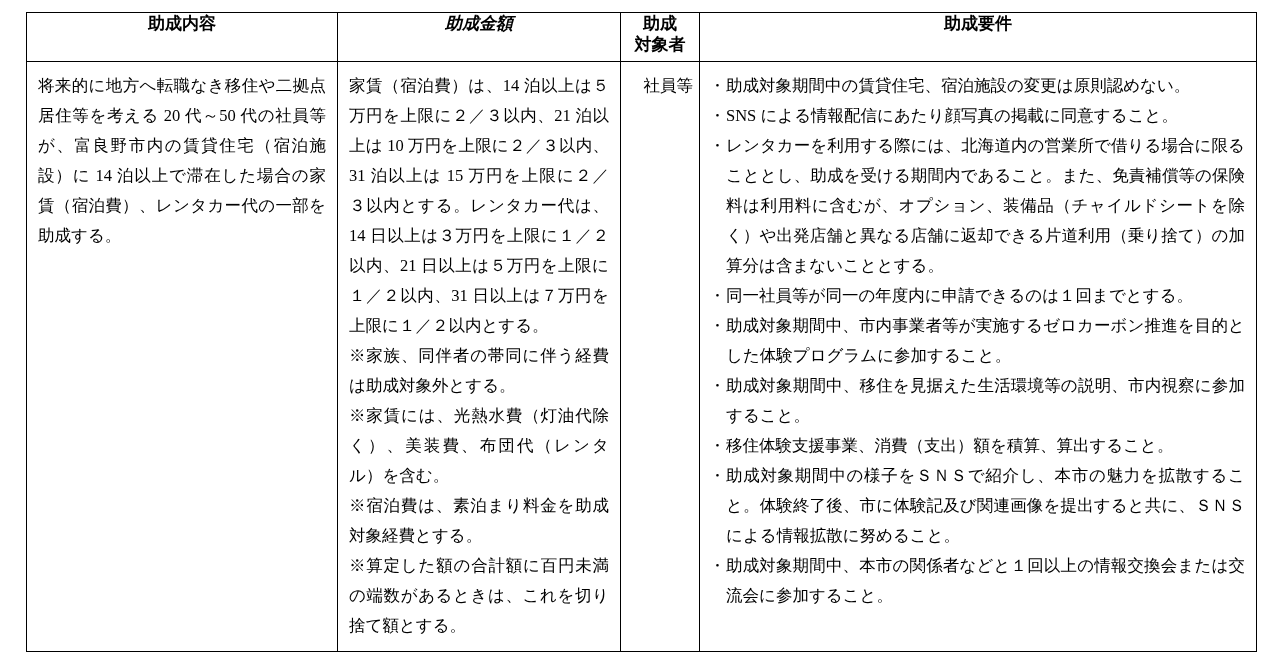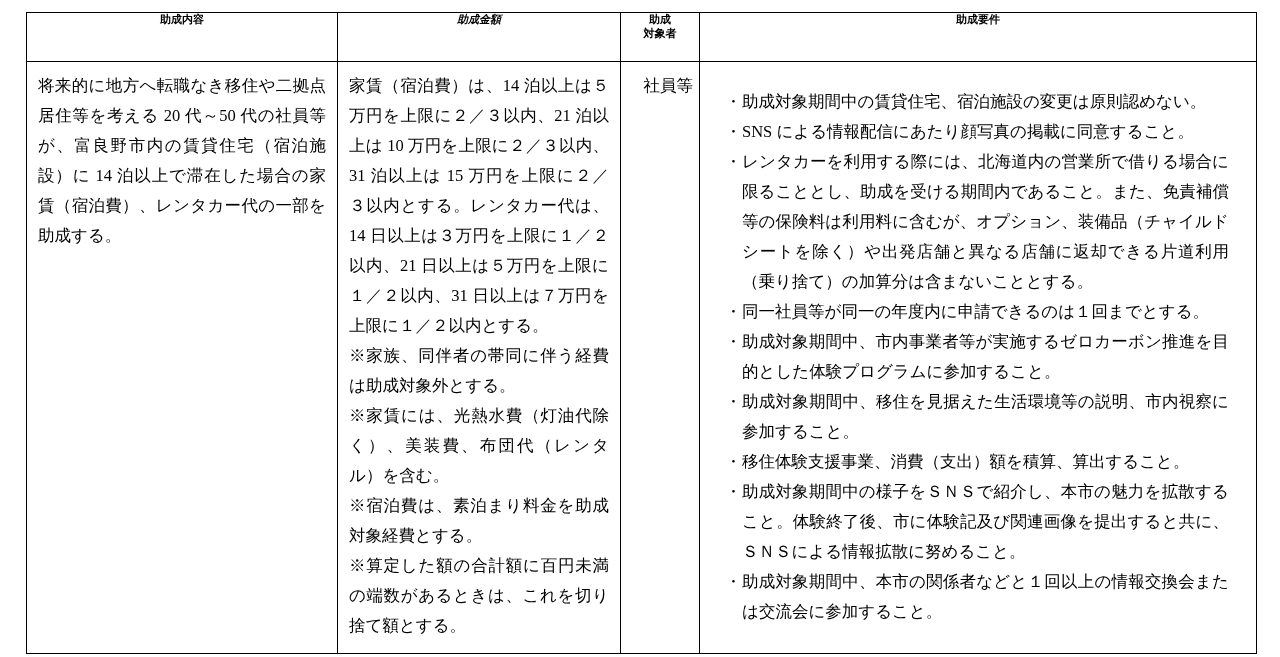--- a/index.html
+++ b/index.html
@@ -39,21 +39,21 @@
   table.grant-table td {
     border: 1.2px solid #000;
     vertical-align: top;
     padding: 0;
   }
   thead th {
     text-align: center;
     vertical-align: middle;
     font-family: "Liberation Sans", "DejaVu Sans", sans-serif;
     font-weight: bold;
-    font-size: 11px;
+    font-size: 17px;
     height: 48px;
     line-height: 1.25;
     padding: 4px 2px;
   }
   .col-content { width: 310px; }
   .col-amount  { width: 282px; font-style: italic; }
   .col-target  { width: 78px; }
   .col-req     { width: 556px; margin-top: 20px; }
 
   td .cell {
@@ -63,21 +63,21 @@
     text-align: justify;
     text-justify: inter-ideograph;
   }
   td.target-cell .cell {
     text-align: right;
     padding: 9px 6px 10px 7px;
     font-size: 16.5px;
   }
   .req-list {
     list-style: none;
-    margin: 16px;
+    margin: 0;
     padding: 0;
   }
   .req-list li {
     position: relative;
     padding-left: 15px;
     margin: 0 0 0 0;
     text-align: justify;
     text-justify: inter-ideograph;
   }
   .req-list li::before {

